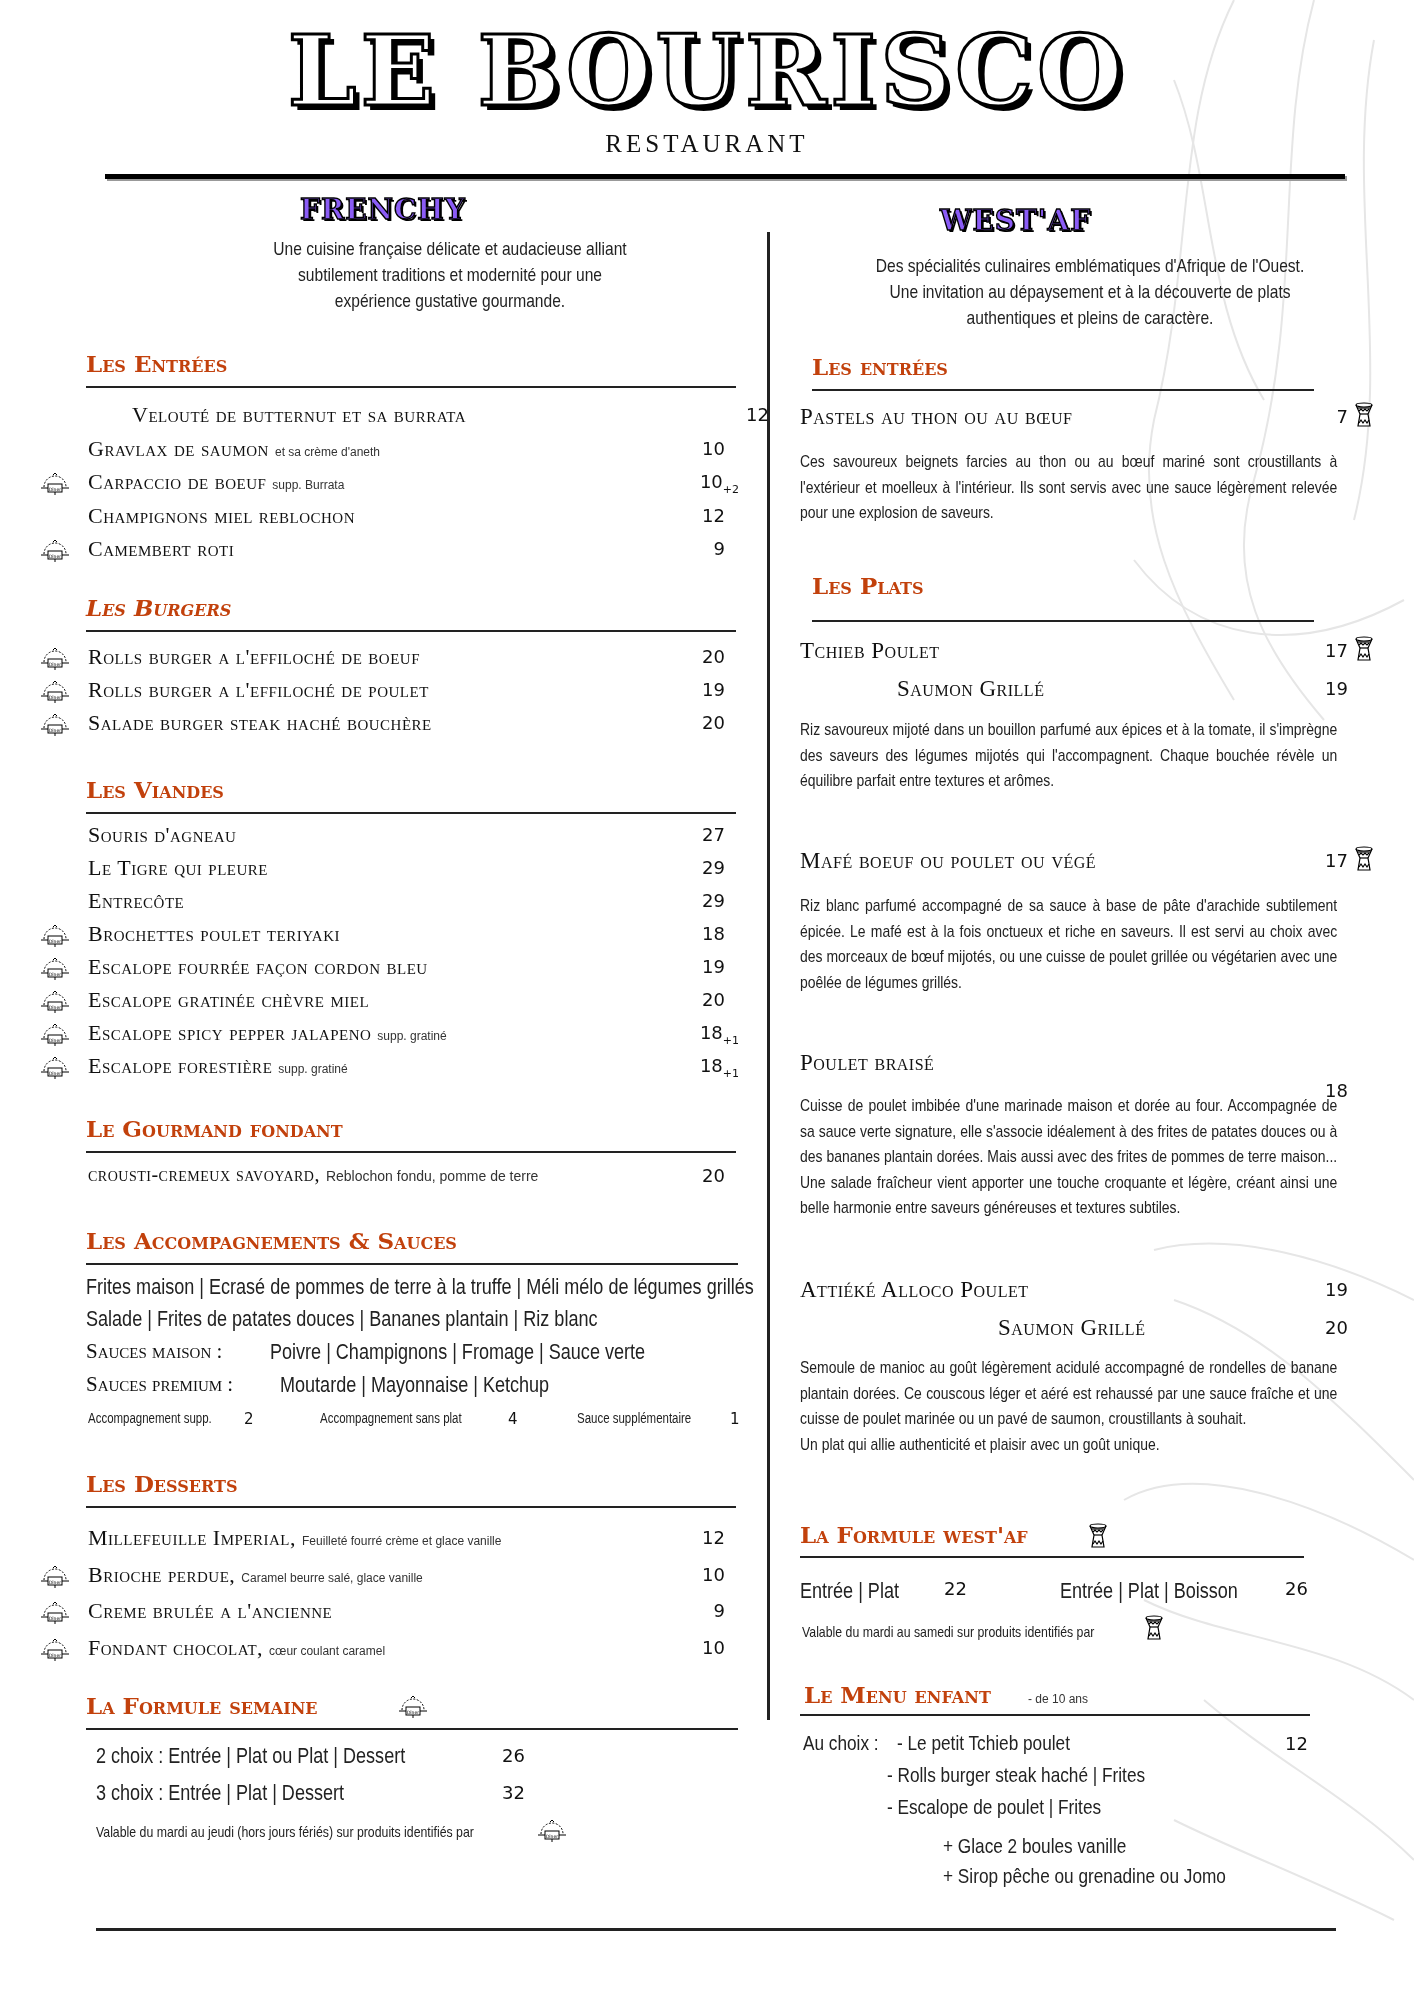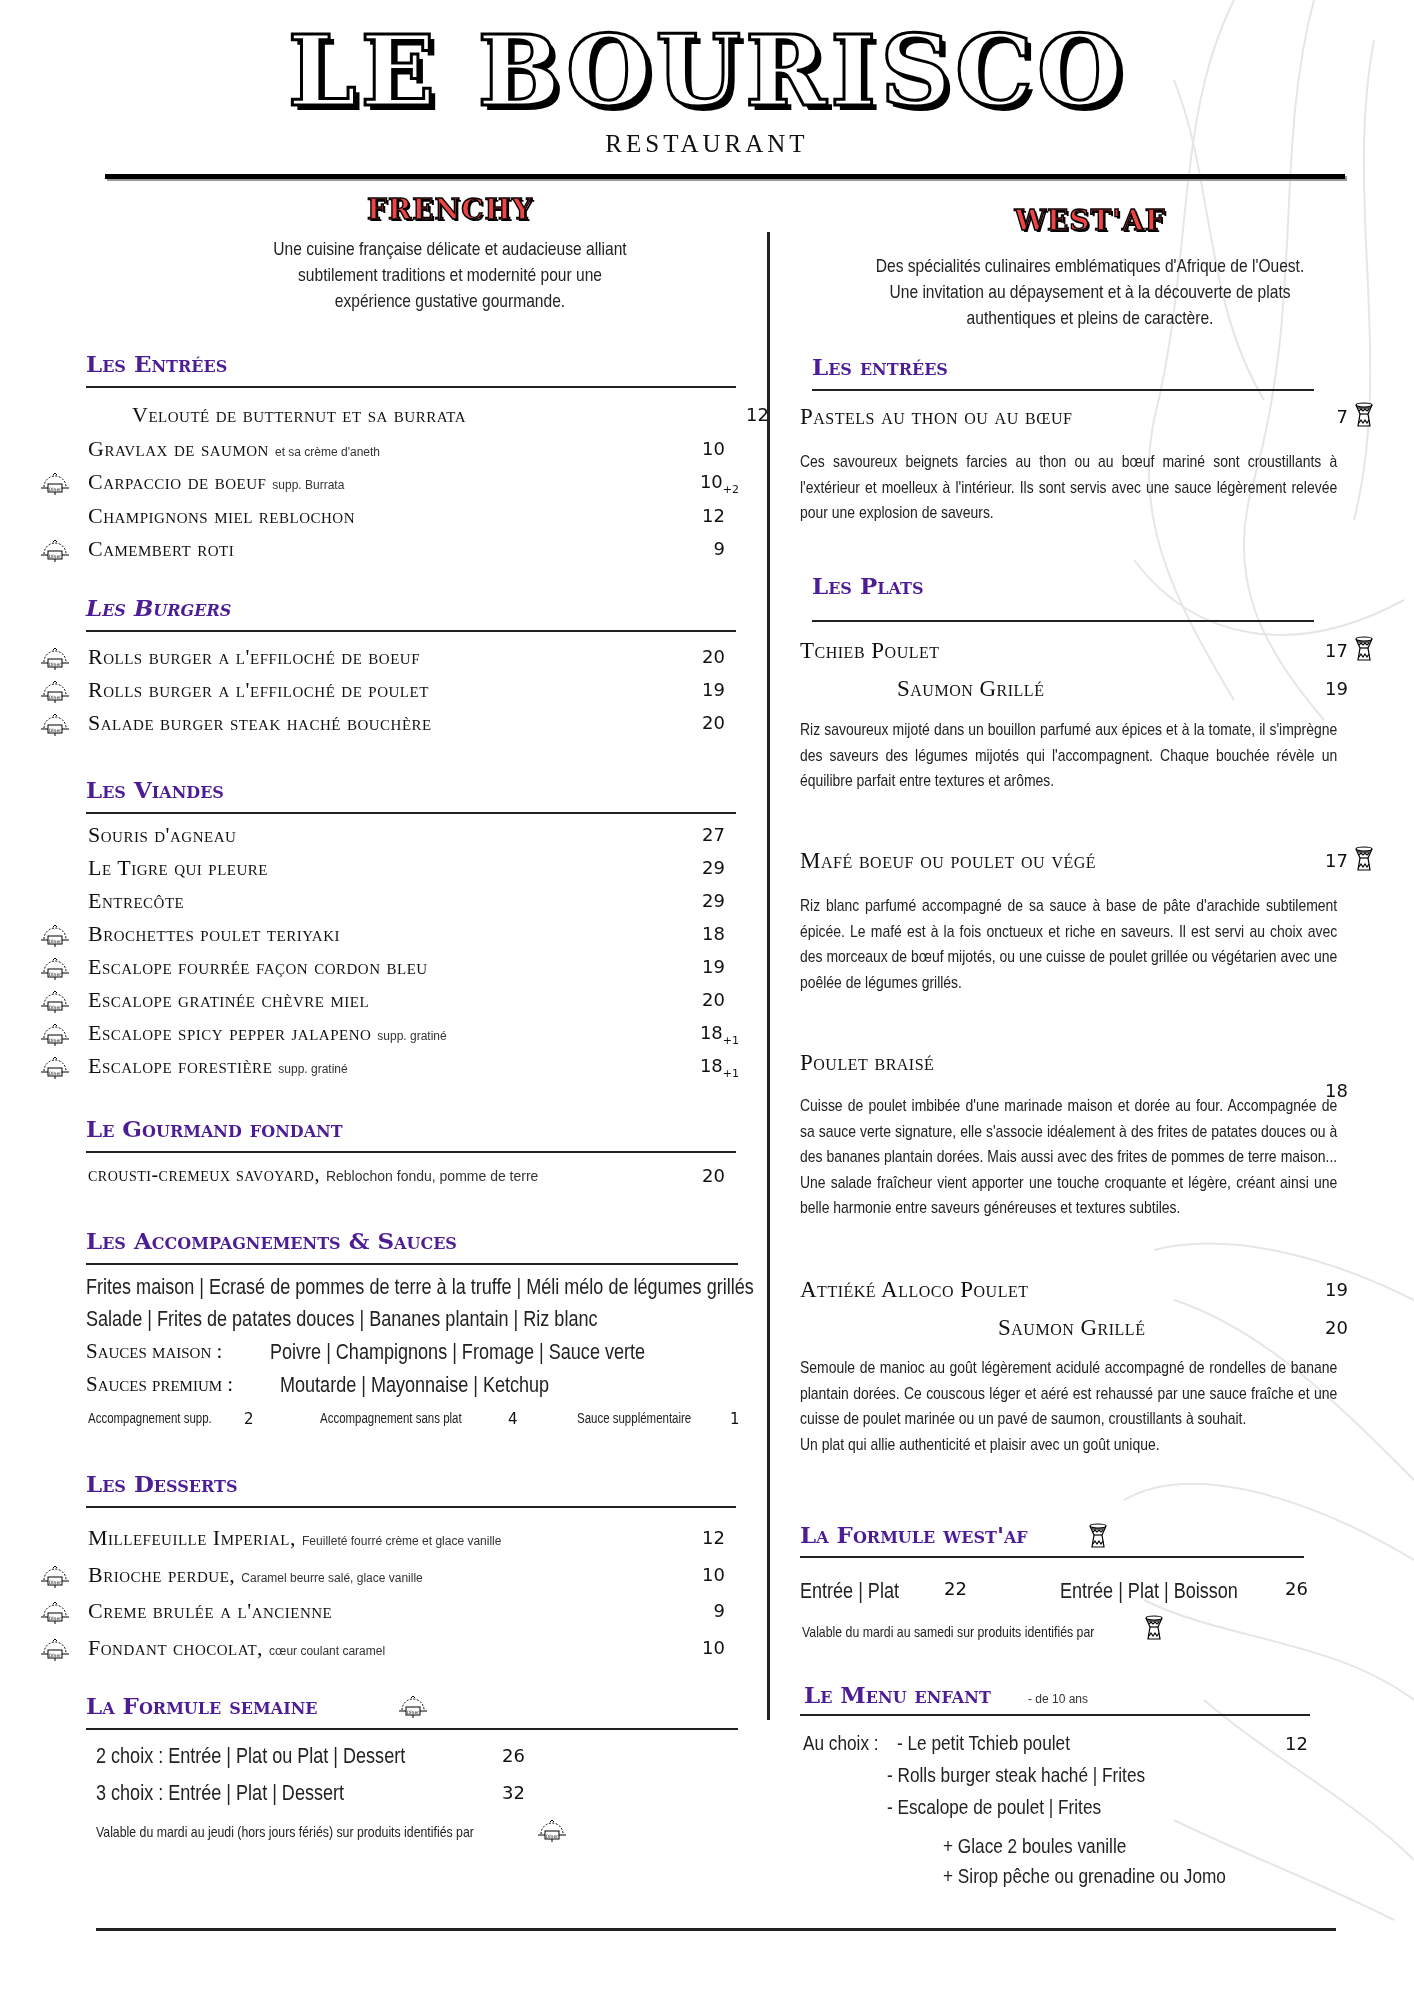--- a/index.html
+++ b/index.html
@@ -11,27 +11,27 @@
 
   
   .brand { position: absolute; left: 0; width: 1414px; top: 22px; text-align: center;
     font-family: "DejaVu Serif", serif; font-weight: bold; font-size: 98px; letter-spacing: 4px;
     color: #fff; -webkit-text-stroke: 3px #000; text-shadow: 5px 5px 0 #000; line-height: 1; }
   .subbrand { position: absolute; left: 0; width: 1414px; top: 130px; text-align: center;
     font-family: "Liberation Serif", serif; font-size: 25px; letter-spacing: 4px; color: #111; }
   .top-rule { position: absolute; left: 105px; width: 1240px; top: 174px; height: 5px; background: #000; box-shadow: 2px 2px 0 #999; }
   .col-divider { position: absolute; left: 767px; top: 232px; width: 3px; height: 1488px; background: #222; }
 
-  .col-title { position: absolute; text-align: center; font-family: "DejaVu Serif", serif; font-weight: bold;
-    color: #ef4444; -webkit-text-stroke: 1.4px #000; text-shadow: 2px 2px 0 #000; font-size: 28px; letter-spacing: 1px; }
+  .col-title { position: absolute; font-family: "DejaVu Serif", serif; font-weight: bold;
+    color: #8b5cf6; -webkit-text-stroke: 1.4px #000; text-shadow: 2px 2px 0 #000; font-size: 28px; letter-spacing: 1px; }
   .col-desc { position: absolute; text-align: center; font-family: "Liberation Sans Narrow", "Liberation Sans", sans-serif;
     font-size: 19px; line-height: 26px; color: #222; transform: scaleX(0.82); transform-origin: center top; }
 
   
-  .sec-title { position: absolute; font-family: "DejaVu Serif", serif; font-weight: bold; font-size: 23px; font-variant: small-caps; color: #4c1d95; }
+  .sec-title { position: absolute; font-family: "DejaVu Serif", serif; font-weight: bold; font-size: 23px; font-variant: small-caps; color: #c2410c; }
   .sec-rule { position: absolute; height: 2px; background: #222; }
 
   .row { position: absolute; height: 32px; }
   .item-name { position: absolute; left: 0; top: 0; white-space: nowrap; font-family: "Liberation Serif", serif; font-variant: small-caps; font-size: 22px; letter-spacing: 0.5px; color: #111; }
   .item-note { font-family: "Liberation Sans", sans-serif; font-variant: normal; font-size: 12px; color: #333; letter-spacing: 0; margin-left: 6px; }
   .item-note.lg { font-size: 14px; }
   .price { position: absolute; top: 2px; font-family: "DejaVu Sans", sans-serif; font-size: 18px; color: #111; text-align: right; }
   .price sub { font-size: 11px; vertical-align: -5px; }
   .cloche { position: absolute; width: 30px; height: 28px; }
   .drum { position: absolute; width: 18px; height: 26px; }

